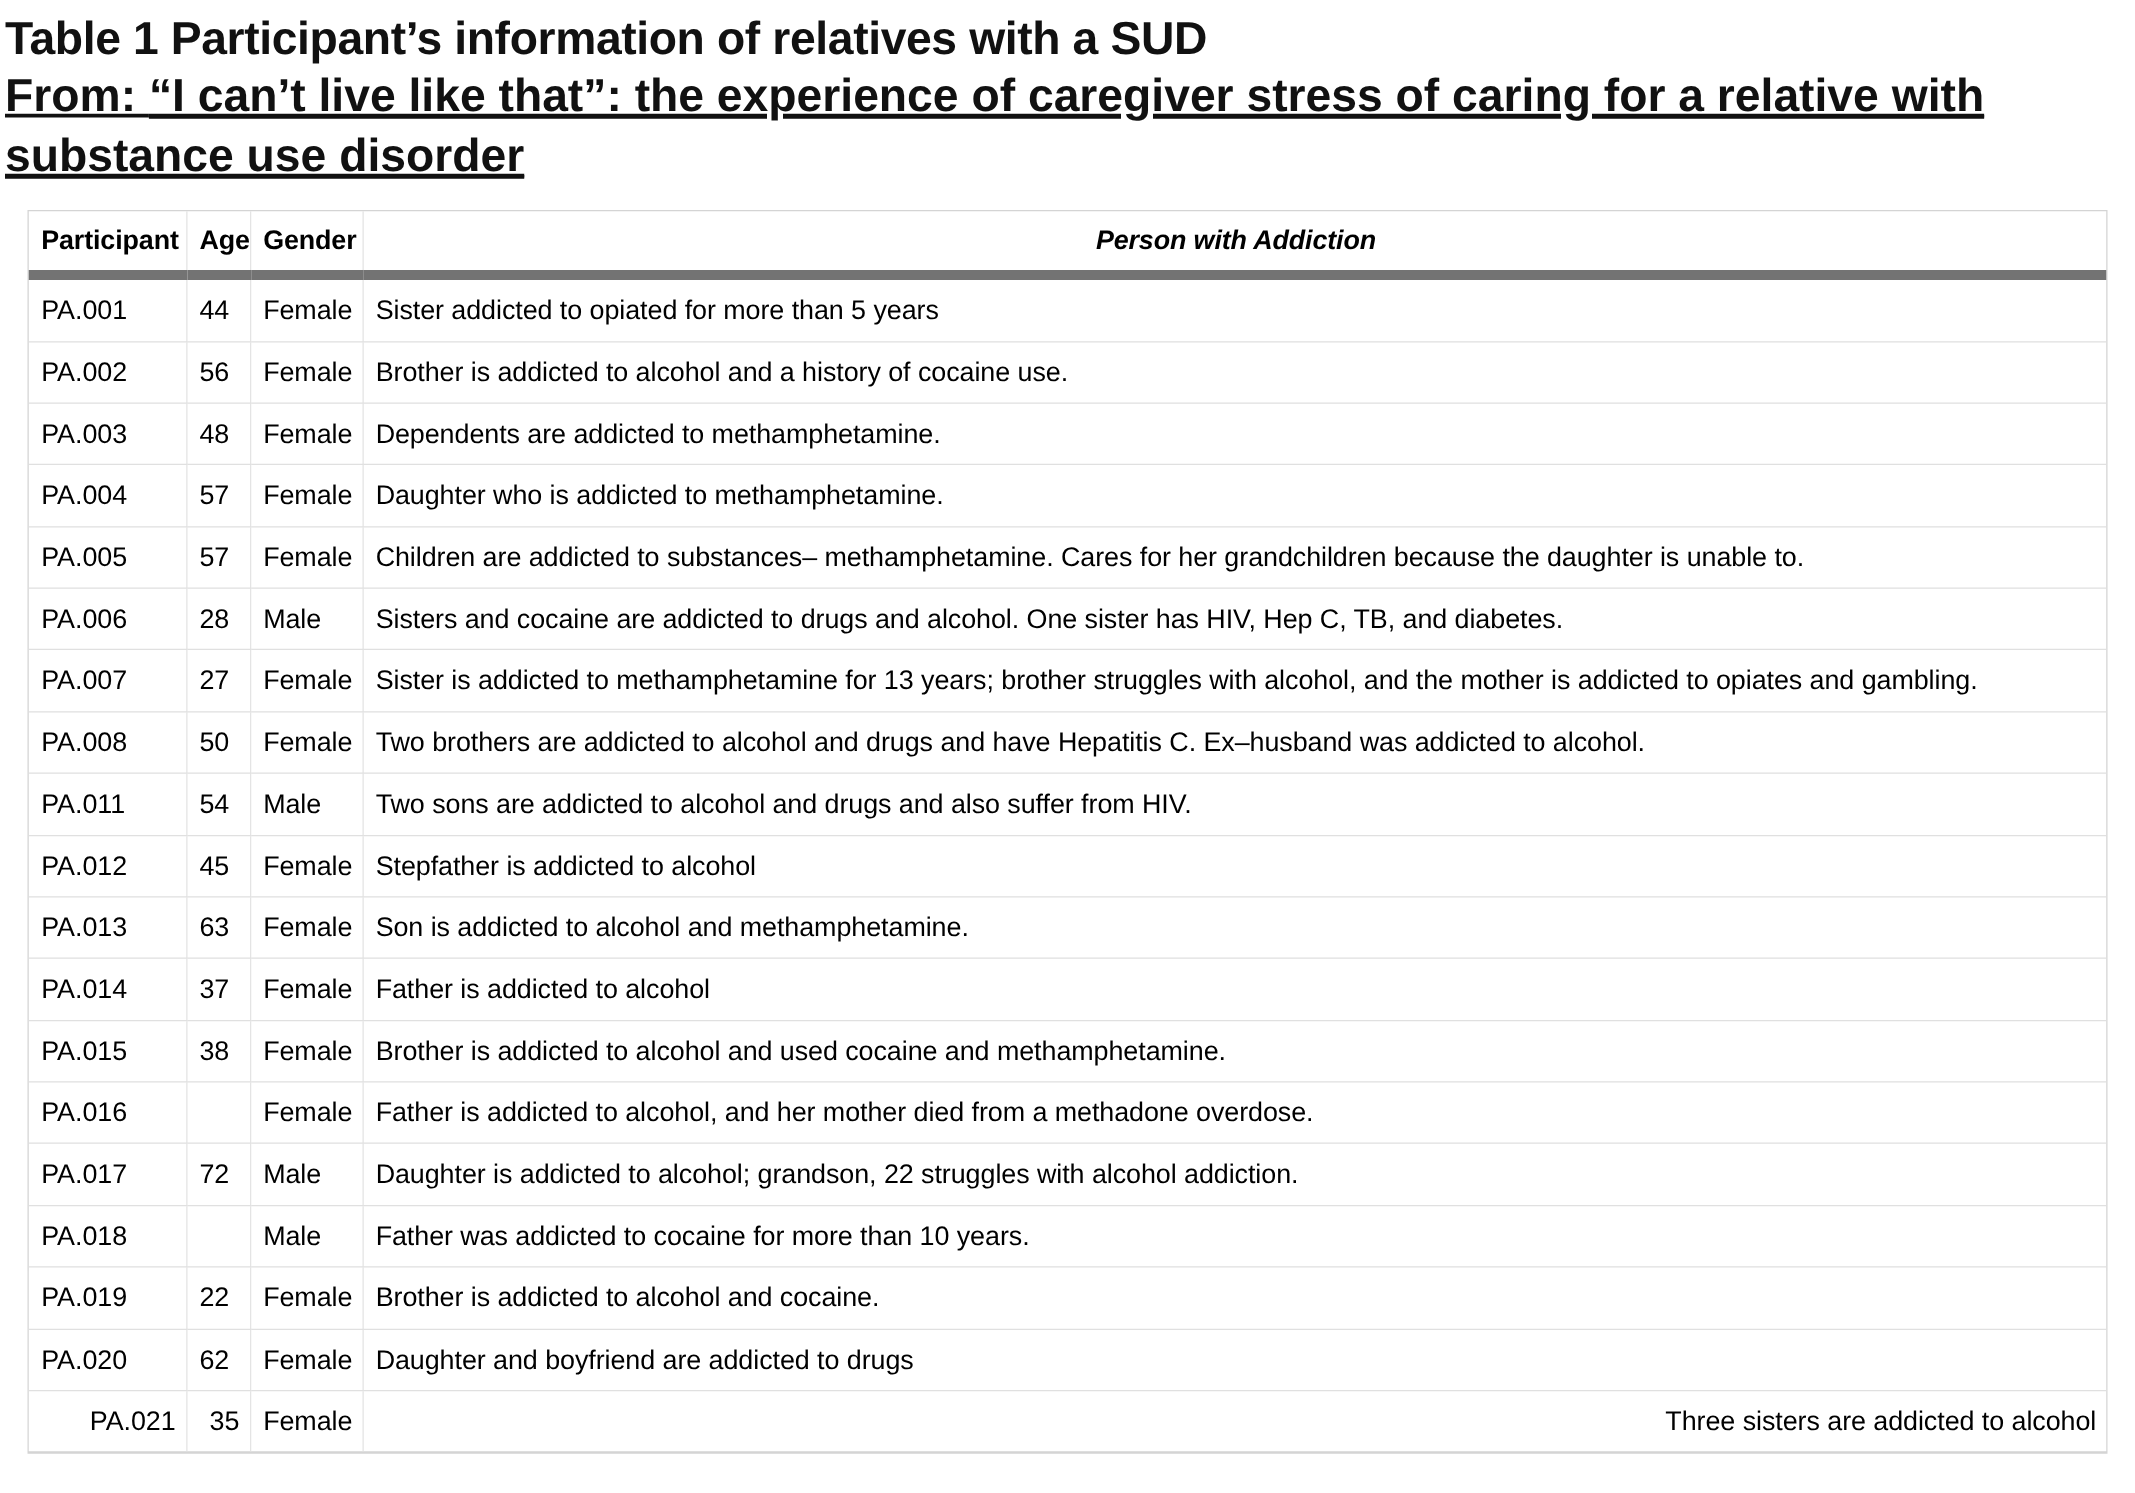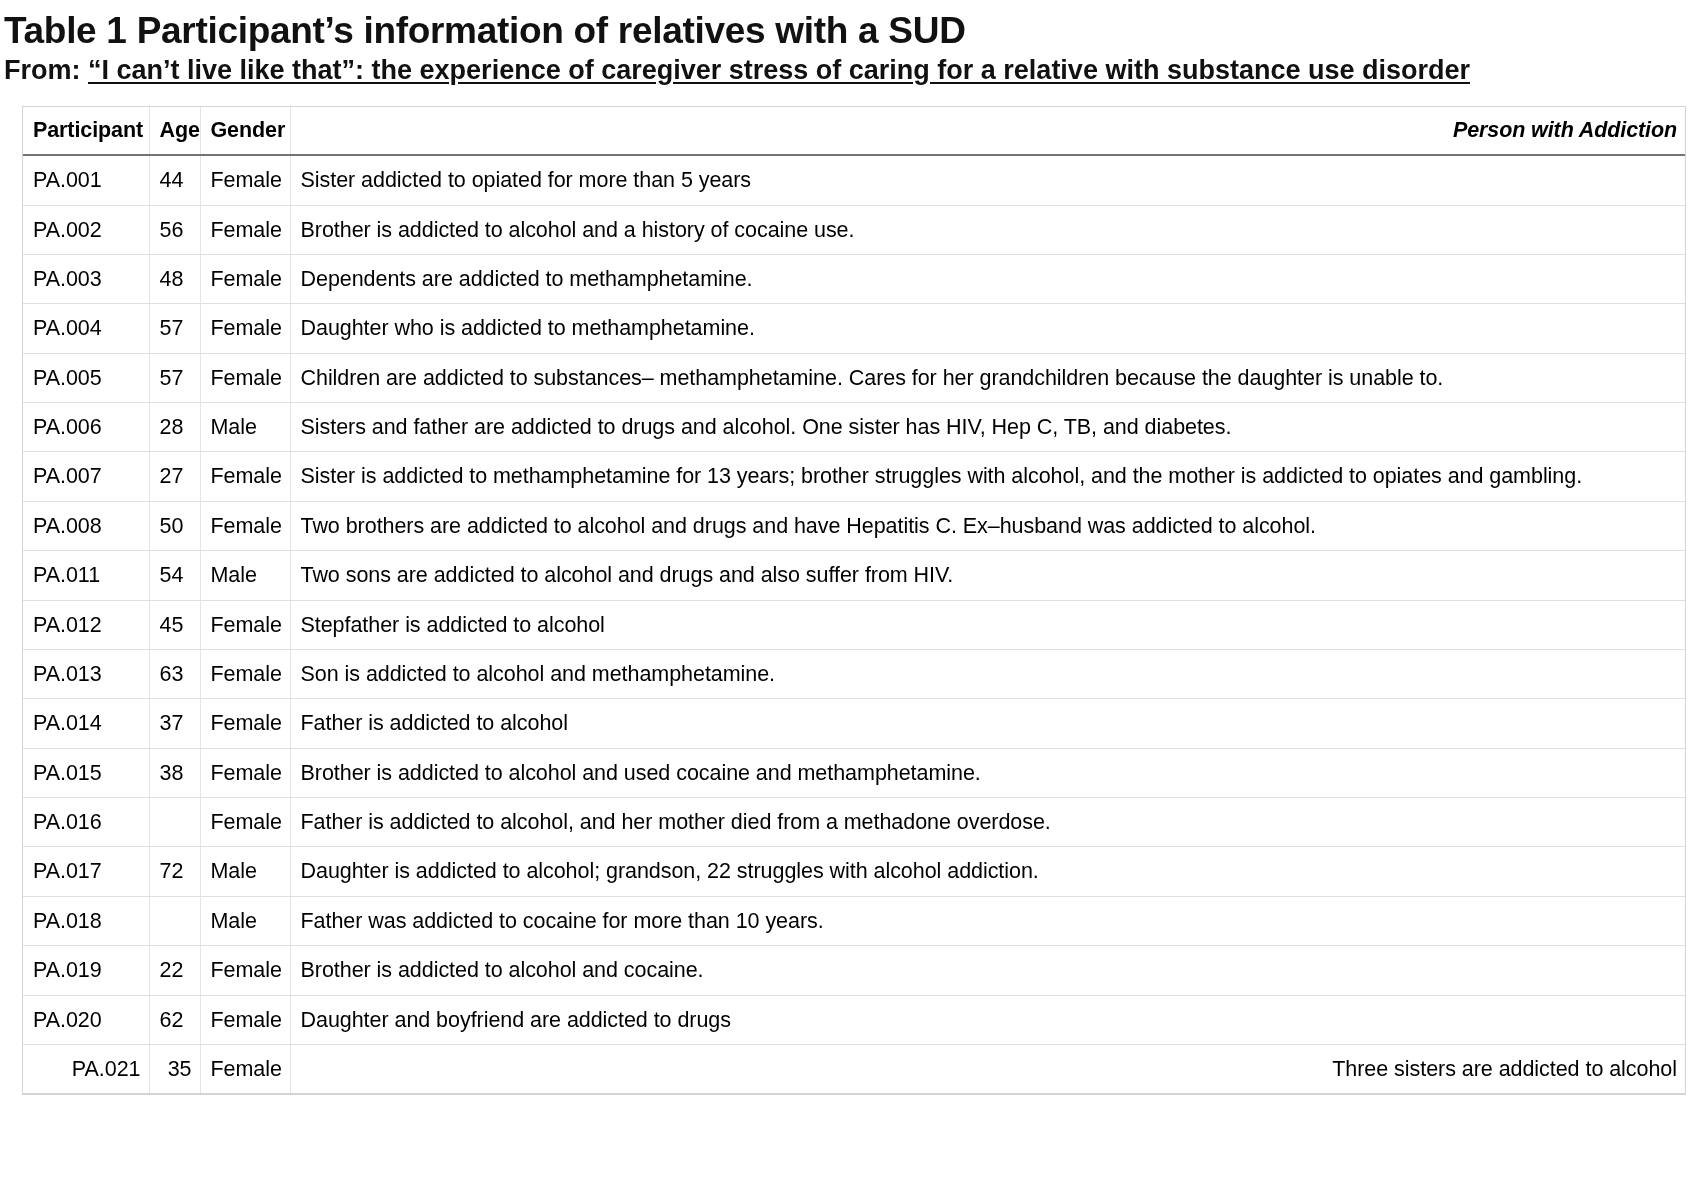--- a/index.html
+++ b/index.html
@@ -29,25 +29,26 @@
     font-weight: 700;
     letter-spacing: -0.3px;
     line-height: 1.15;
     margin: 0;
     padding: 0;
     color: #111111;
   }
   .from-line {
     margin: 0;
     padding: 0;
-    font-size: 27px;
+    font-size: 37px;
     font-weight: 700;
     line-height: 1.32;
     color: #111111;
     max-width: 1660px;
+    text-decoration: underline;
   }
   .from-label {
     font-weight: 700;
     text-decoration: none;
   }
   .article-link {
     font-weight: 700;
     text-decoration: underline;
     text-underline-offset: 3px;
     color: #111111;
@@ -65,24 +66,24 @@
     table-layout: fixed;
     font-size: 21.5px;
   }
   table.data-table col.c-participant { width: 126px; }
   table.data-table col.c-age { width: 51px; }
   table.data-table col.c-gender { width: 90px; }
   table.data-table col.c-person { width: auto; }
 
   table.data-table thead th {
     font-weight: 700;
-    text-align: right;
+    text-align: center;
     padding: 11px 8px 11px 10px;
     border-right: 1px solid #e4e4e4;
-    border-bottom: 2px solid #737373;
+    border-bottom: 8px solid #737373;
     vertical-align: middle;
     font-size: 21.5px;
     white-space: nowrap;
     letter-spacing: -0.1px;
   }
   table.data-table thead th:last-child {
     border-right: none;
     font-style: italic;
   }
   table.data-table tbody td {
@@ -165,21 +166,21 @@
           <tr>
             <td class="cell-participant">PA.005</td>
             <td class="cell-age">57</td>
             <td class="cell-gender">Female</td>
             <td class="cell-person">Children are addicted to substances– methamphetamine. Cares for her grandchildren because the daughter is unable to.</td>
           </tr>
           <tr>
             <td class="cell-participant">PA.006</td>
             <td class="cell-age">28</td>
             <td class="cell-gender">Male</td>
-            <td class="cell-person">Sisters and father are addicted to drugs and alcohol. One sister has HIV, Hep C, TB, and diabetes.</td>
+            <td class="cell-person">Sisters and cocaine are addicted to drugs and alcohol. One sister has HIV, Hep C, TB, and diabetes.</td>
           </tr>
           <tr>
             <td class="cell-participant">PA.007</td>
             <td class="cell-age">27</td>
             <td class="cell-gender">Female</td>
             <td class="cell-person">Sister is addicted to methamphetamine for 13 years; brother struggles with alcohol, and the mother is addicted to opiates and gambling.</td>
           </tr>
           <tr>
             <td class="cell-participant">PA.008</td>
             <td class="cell-age">50</td>

